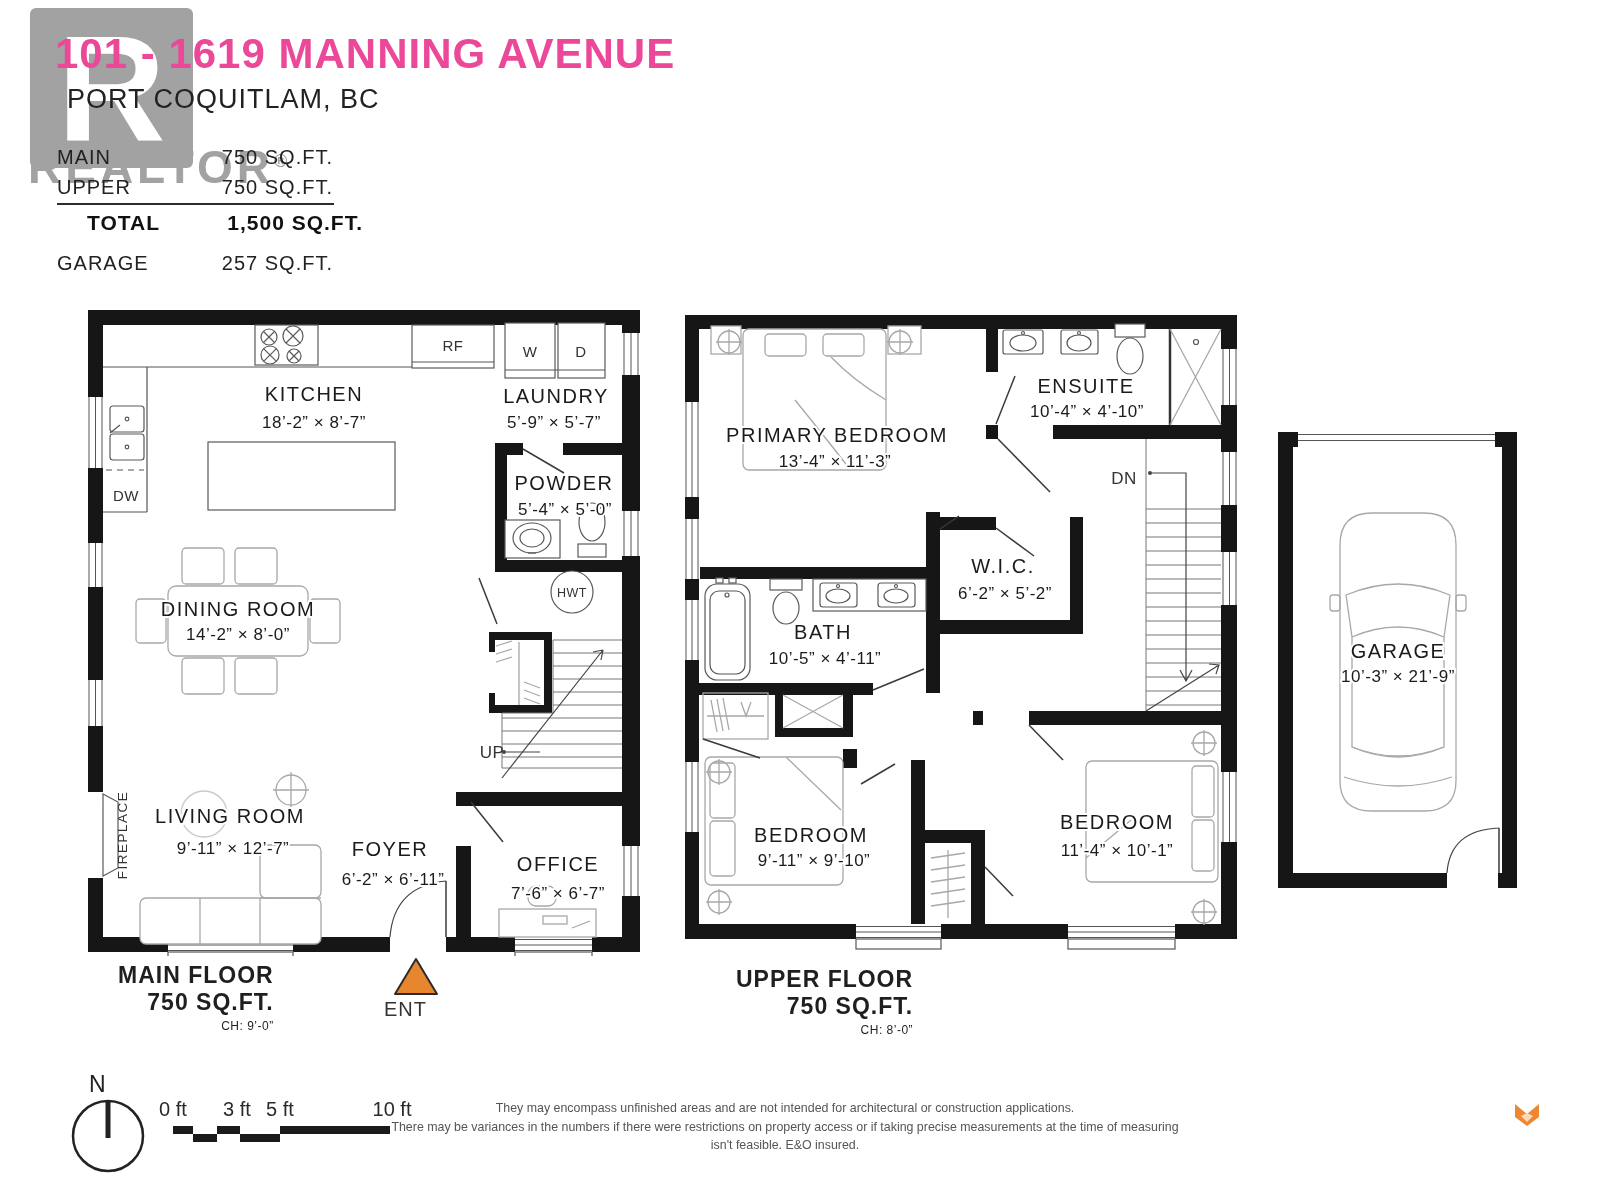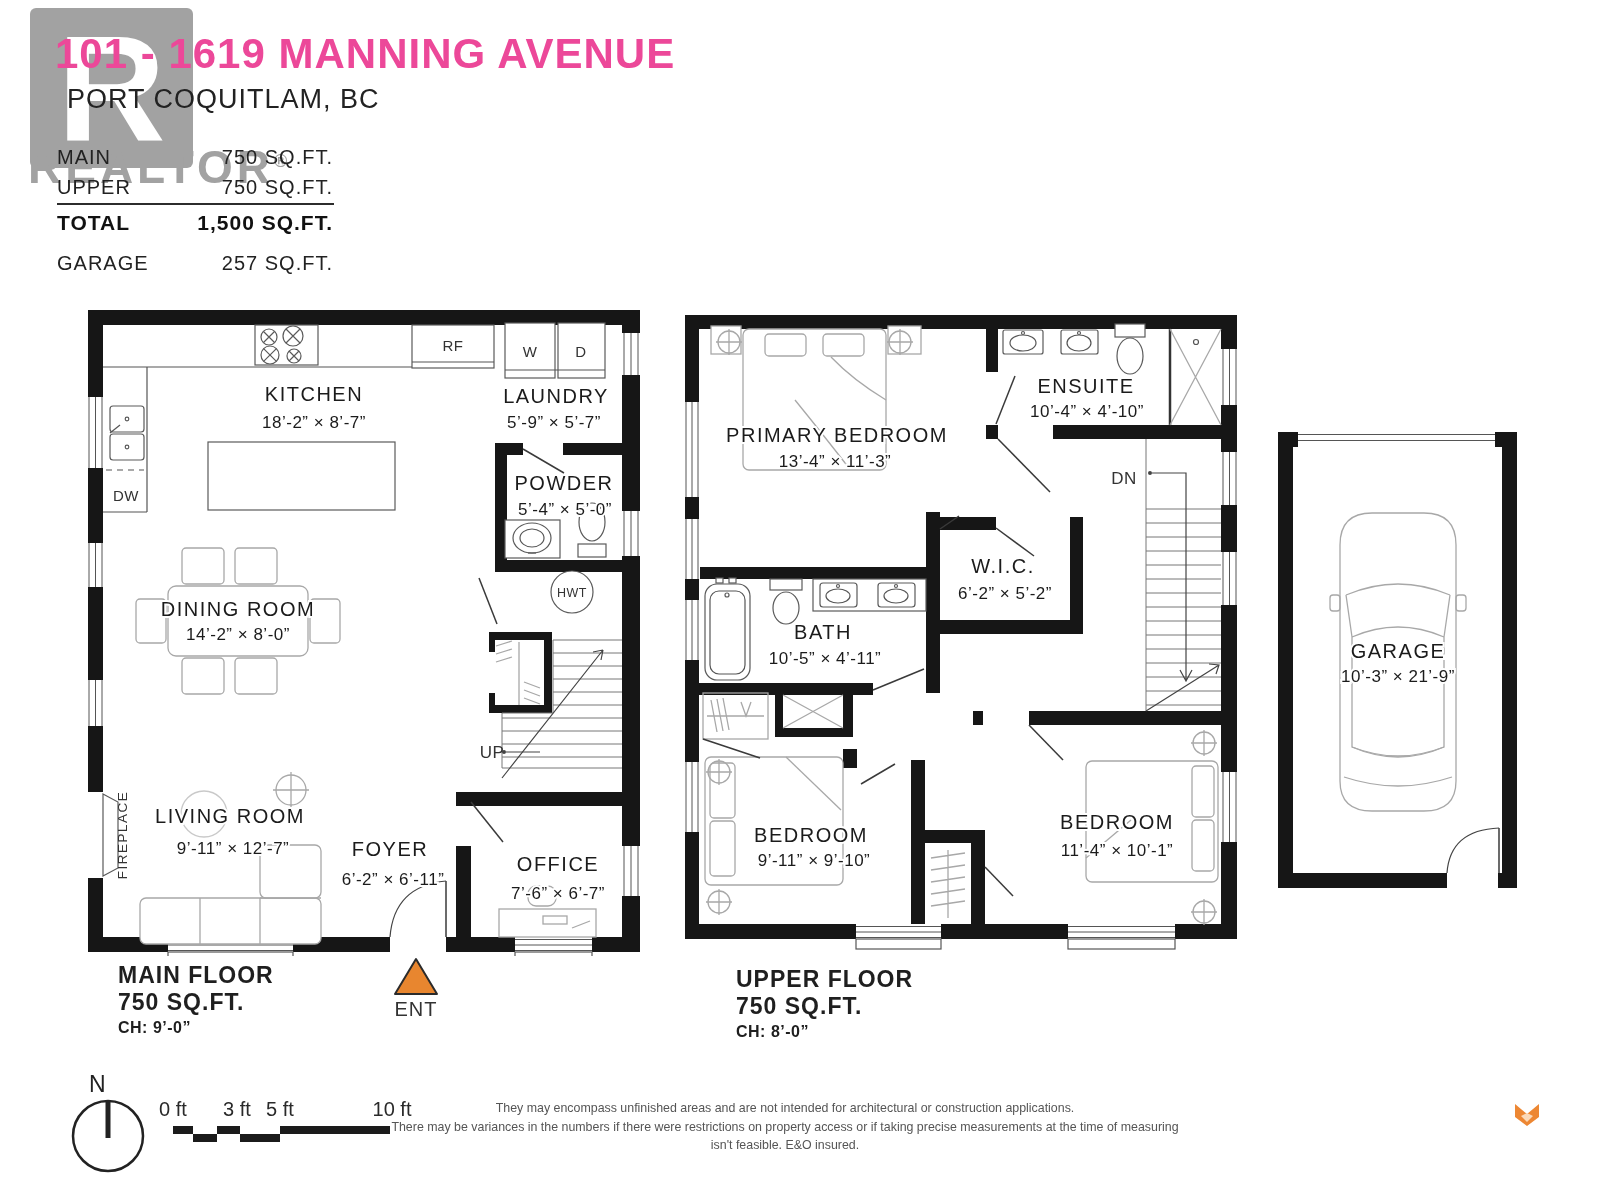--- a/index.html
+++ b/index.html
@@ -12,27 +12,27 @@
             text-align:center;}
   .wm-word{position:absolute;left:28px;top:140px;font-size:46px;font-weight:600;
            letter-spacing:4px;color:#a2a2a2;}
   .wm-reg{font-size:18px;vertical-align:super;}
   .title{position:absolute;left:55px;top:30px;font-size:42px;font-weight:600;
          letter-spacing:1px;color:#ec4899;white-space:nowrap;}
   .subtitle{position:absolute;left:56px;top:84px;font-size:27px;font-weight:400;
             letter-spacing:1px;color:#222;margin-left:11px;}
   .arow{position:absolute;left:57px;width:276px;display:flex;justify-content:space-between;
         font-size:20px;letter-spacing:1px;color:#222;text-align:center;}
-  .arow.bold{font-weight:700;font-size:21px;color:#111;}
+  .arow.bold{font-weight:700;font-size:21px;color:#111;margin-left:30px;}
   .adivider{position:absolute;left:57px;top:203px;width:277px;border-top:2px solid #2c2c2c;}
   
   .caption{position:absolute;color:#1f1f1f;}
-  .caption .c1,.caption .c2{font-size:23px;font-weight:600;letter-spacing:1px;line-height:27px;}
-  .caption .c3{font-size:16px;font-weight:700;letter-spacing:0.5px;margin-top:3px;}
-  .entlbl{position:absolute;left:384px;top:998px;width:64px;text-align:center;
+  .caption .c1,.caption .c2{font-size:23px;font-weight:600;letter-spacing:1px;line-height:27px;text-align:right;}
+  .caption .c3{font-size:12px;font-weight:400;letter-spacing:0.5px;margin-top:3px;text-align:right;}
+  .entlbl{position:absolute;left:384px;top:998px;width:64px;
           font-size:20px;letter-spacing:1px;color:#333;}
   
   svg text{font-family:"Liberation Sans",sans-serif;fill:#1b1b1b;}
   .lbl{font-size:20px;font-weight:500;letter-spacing:1.5px;paint-order:stroke;stroke:#fff;stroke-width:4px;}
   .dim{font-size:17px;font-weight:500;letter-spacing:0.5px;paint-order:stroke;stroke:#fff;stroke-width:4px;}
   .sm{font-size:15px;font-weight:500;letter-spacing:0.5px;fill:#333;}
   .wall{fill:#161616;stroke:none;}
   .thin{stroke:#555;stroke-width:1.2;fill:none;}
   .lt{stroke:#a8a8a8;stroke-width:1.3;fill:none;}
   .furn{stroke:#a8a8a8;stroke-width:1.3;fill:#fff;}

